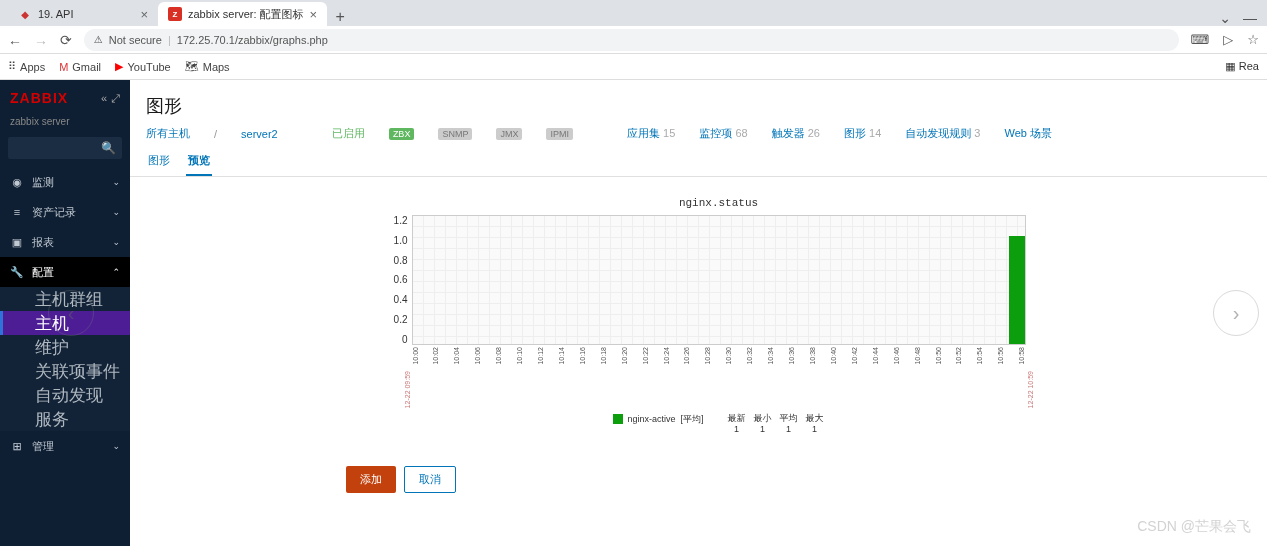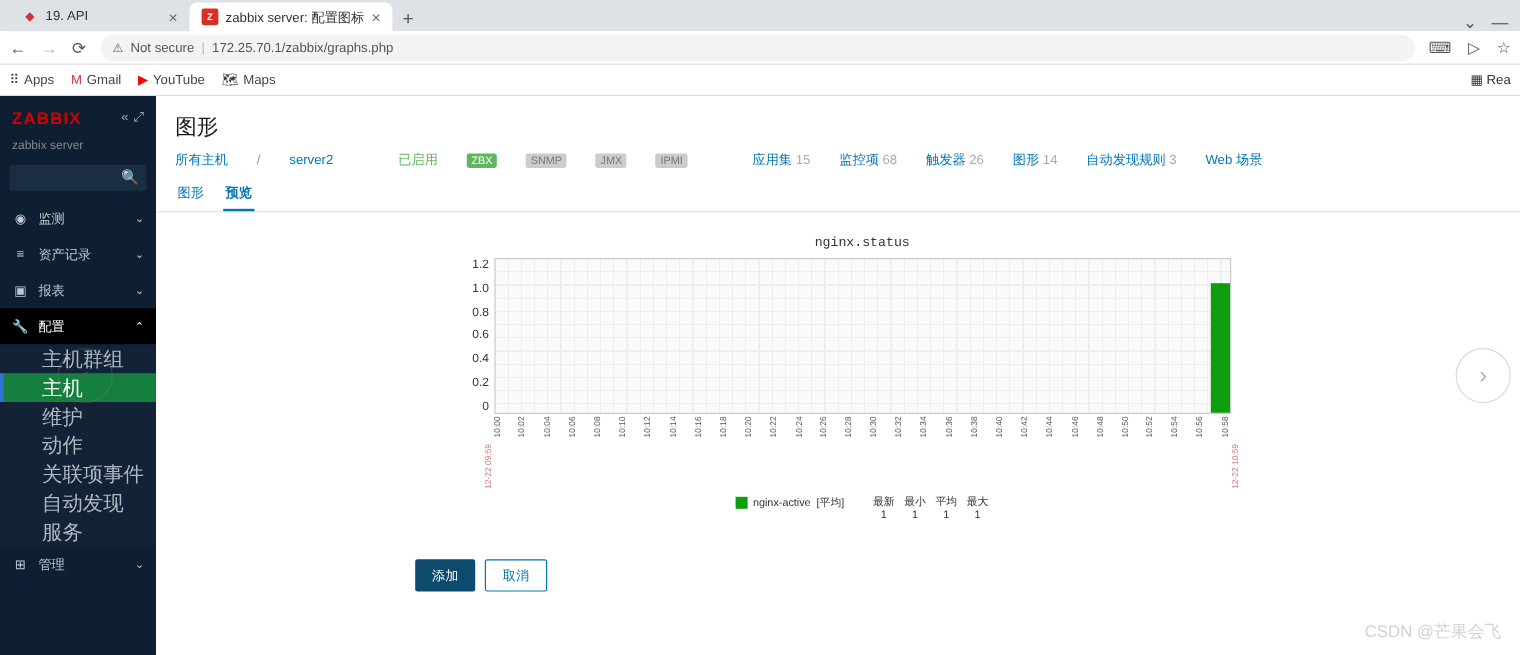--- a/index.html
+++ b/index.html
@@ -36,21 +36,21 @@
 .logo-icons { margin-left: auto; font-size: 11px; color: #aaa; display: flex; gap: 4px; }
 .server-name { font-size: 10px; color: #888; padding: 0 10px 6px; }
 .search-box { margin: 4px 8px 8px; background: #1a2d42; height: 22px; border-radius: 2px; display: flex; align-items: center; justify-content: flex-end; padding: 0 6px; color: #888; }
 
 .nav-item { height: 30px; display: flex; align-items: center; padding: 0 10px; color: #c0c8d0; font-size: 11px; cursor: pointer; gap: 8px; }
 .nav-item .chev { margin-left: auto; font-size: 9px; }
 .nav-item.active { background: #000; color: #fff; }
 .nav-icon { width: 14px; text-align: center; font-size: 11px; }
 .sub-nav { background: #122337; }
 .sub-item { height: 24px; display: flex; align-items: center; padding-left: 32px; color: #b0b8c0; font-size: 17px; cursor: pointer; border-left: 3px solid transparent; }
-.sub-item.active { color: #fff; border-left-color: #2f72d8; background: #15803d; }
+.sub-item.active { color: #fff; border-left-color: #2f72d8; background: #4c1d95; }
 
 .content { flex: 1; background: #fff; }
 .page-title { font-size: 18px; padding: 14px 16px 8px; color: #1a1a1a; }
 .breadcrumb { padding: 0 16px 8px; font-size: 11px; display: flex; align-items: center; gap: 24px; flex-wrap: wrap; }
 .breadcrumb a { color: #0275b8; text-decoration: none; }
 .breadcrumb .sep { color: #999; }
 .bc-status { color: #5fb760; }
 .bc-tag { background: #5fb760; color: #fff; padding: 1px 4px; font-size: 9px; border-radius: 2px; }
 .bc-tag.gray { background: #ccc; color: #777; }
 .bc-link { color: #0275b8; }
@@ -73,21 +73,21 @@
 .x-start { position: absolute; left: -8px; bottom: -46px; }
 .x-end { position: absolute; right: -8px; bottom: -46px; }
 
 .legend { margin-top: 48px; display: flex; justify-content: center; gap: 24px; font-family: "Courier New", monospace; font-size: 9px; color: #333; align-items: flex-start; }
 .legend-swatch { width: 10px; height: 10px; background: #0d9e0d; display: inline-block; margin-right: 4px; vertical-align: middle; }
 .legend-cols { display: flex; gap: 8px; }
 .legend-col { text-align: center; }
 .legend-col div { line-height: 1.3; }
 
 .btn-row { padding: 0 16px; margin-top: 10px; display: flex; gap: 8px; margin-left: 200px; }
-.btn-primary { background: #0c4a6e; color: #fff; border: none; padding: 5px 14px; font-size: 11px; cursor: pointer; border-radius: 2px; }
+.btn-primary { background: #c2410c; color: #fff; border: none; padding: 5px 14px; font-size: 11px; cursor: pointer; border-radius: 2px; }
 .btn-secondary { background: #fff; color: #0275b8; border: 1px solid #0275b8; padding: 5px 14px; font-size: 11px; cursor: pointer; border-radius: 2px; }
 
 .nav-arrow { position: absolute; top: 50%; transform: translateY(-50%); width: 46px; height: 46px; border: 1px solid rgba(128,128,128,0.3); border-radius: 50%; display: flex; align-items: center; justify-content: center; font-size: 20px; color: rgba(100,100,100,0.5); cursor: pointer; }
 .nav-arrow.left { left: 48px; }
 .nav-arrow.right { right: 8px; }
 
 .watermark { position: absolute; bottom: 10px; right: 16px; color: rgba(180,180,180,0.6); font-size: 14px; }
 </style>
 </head>
 <body>
@@ -179,21 +179,20 @@
       </div>
     <div class="nav-item active">
         <span class="nav-icon">🔧</span>
         <span>配置</span>
         <span class="chev">⌃</span>
       </div>
     <div class="sub-nav">
       <div class="sub-item">主机群组</div>
       <div class="sub-item active">主机</div>
       <div class="sub-item">维护</div>
-      <div class="sub-item">动作</div>
       <div class="sub-item">关联项事件</div>
       <div class="sub-item">自动发现</div>
       <div class="sub-item">服务</div>
     </div>
     <div class="nav-item">
         <span class="nav-icon">⊞</span>
         <span>管理</span>
         <span class="chev">⌄</span>
       </div>
   </div>

